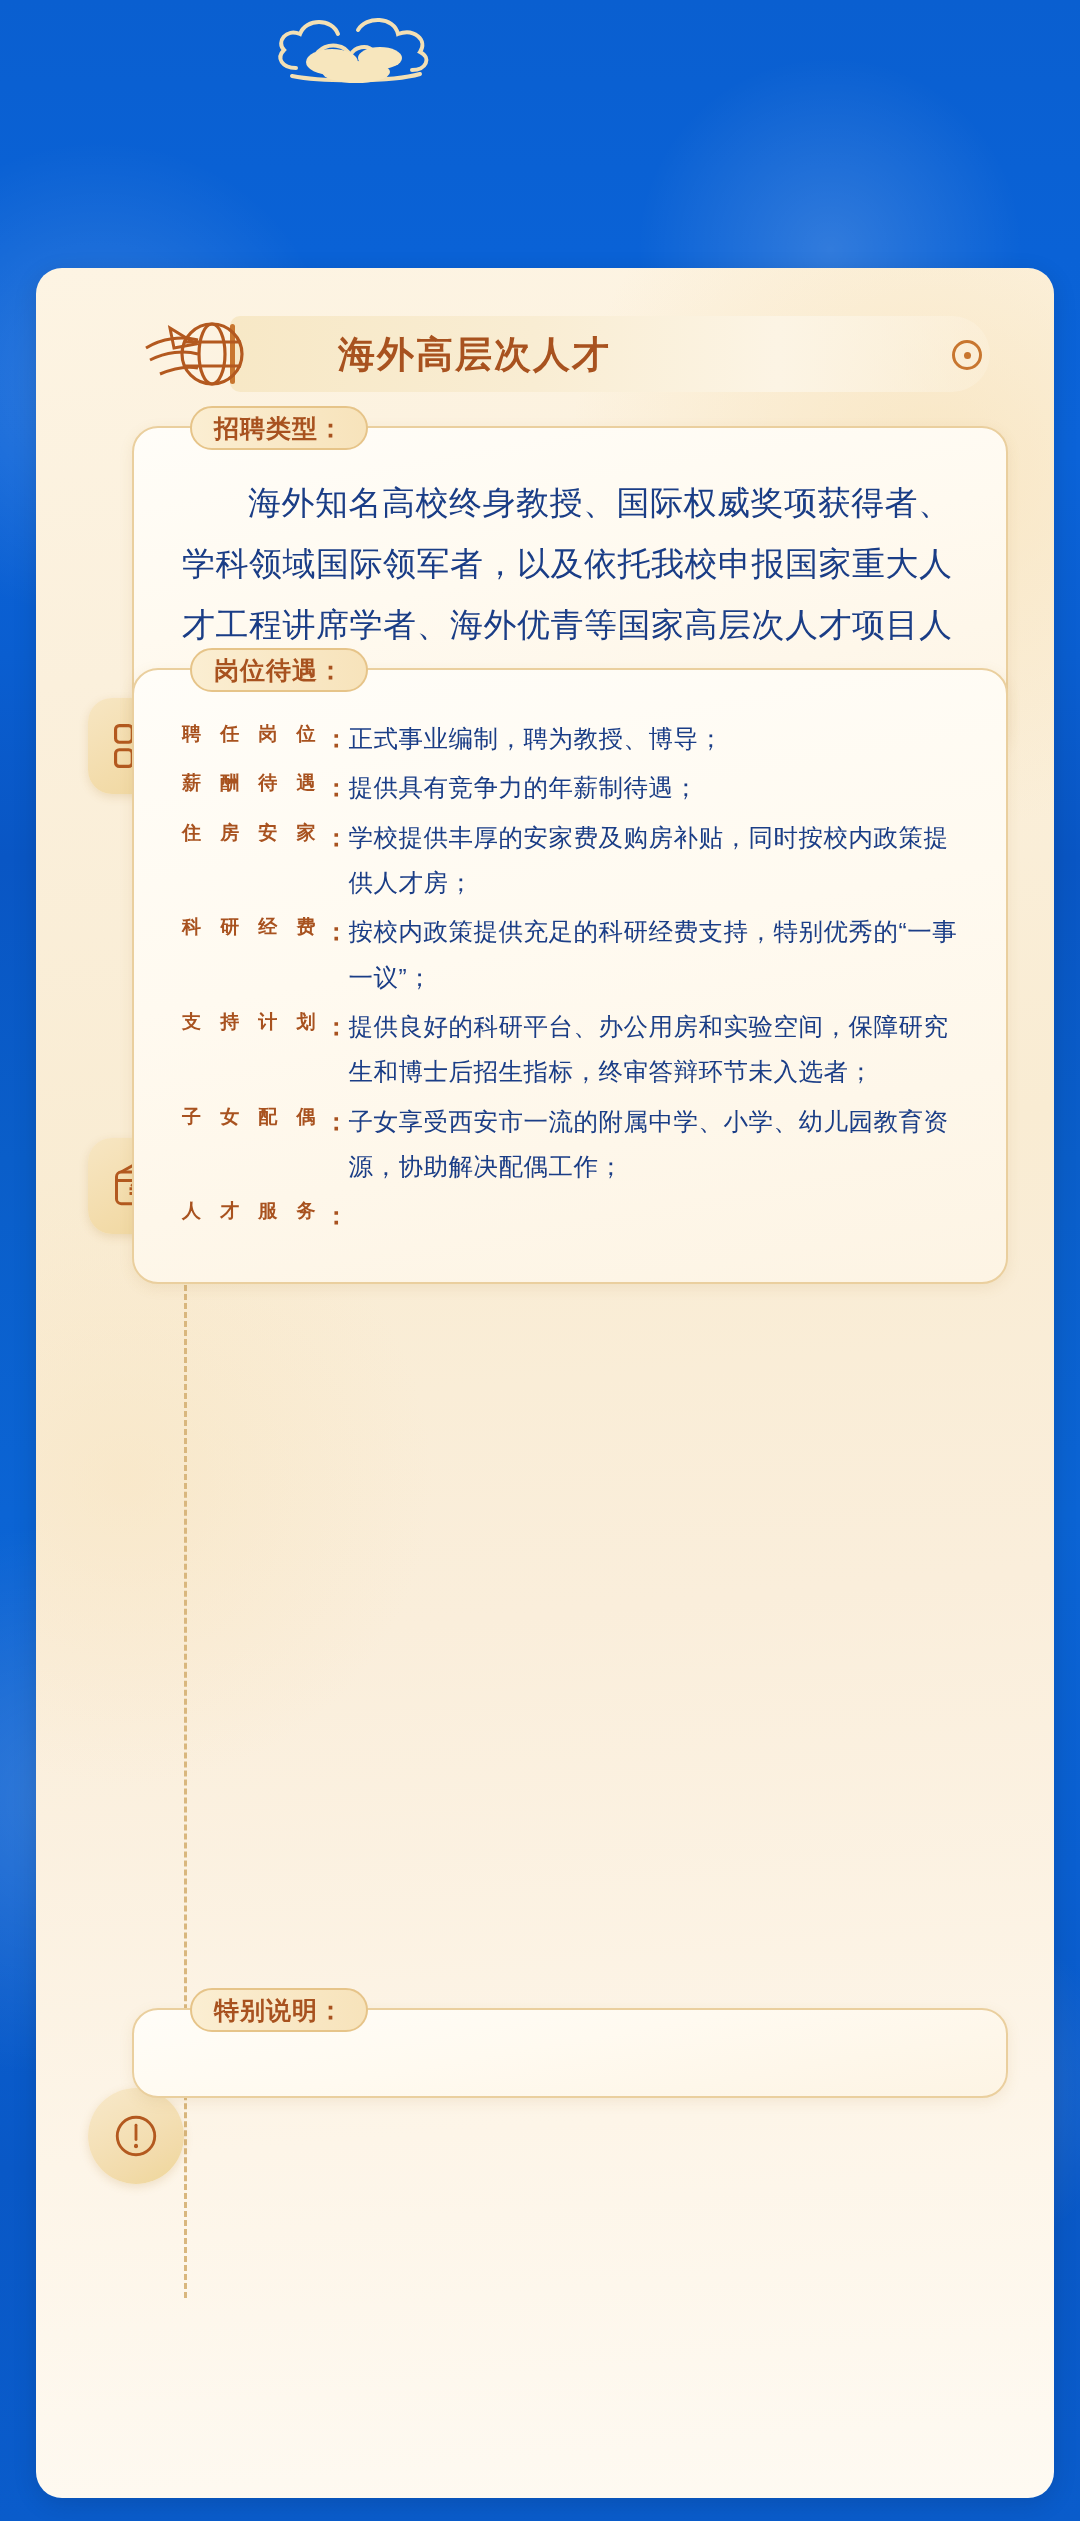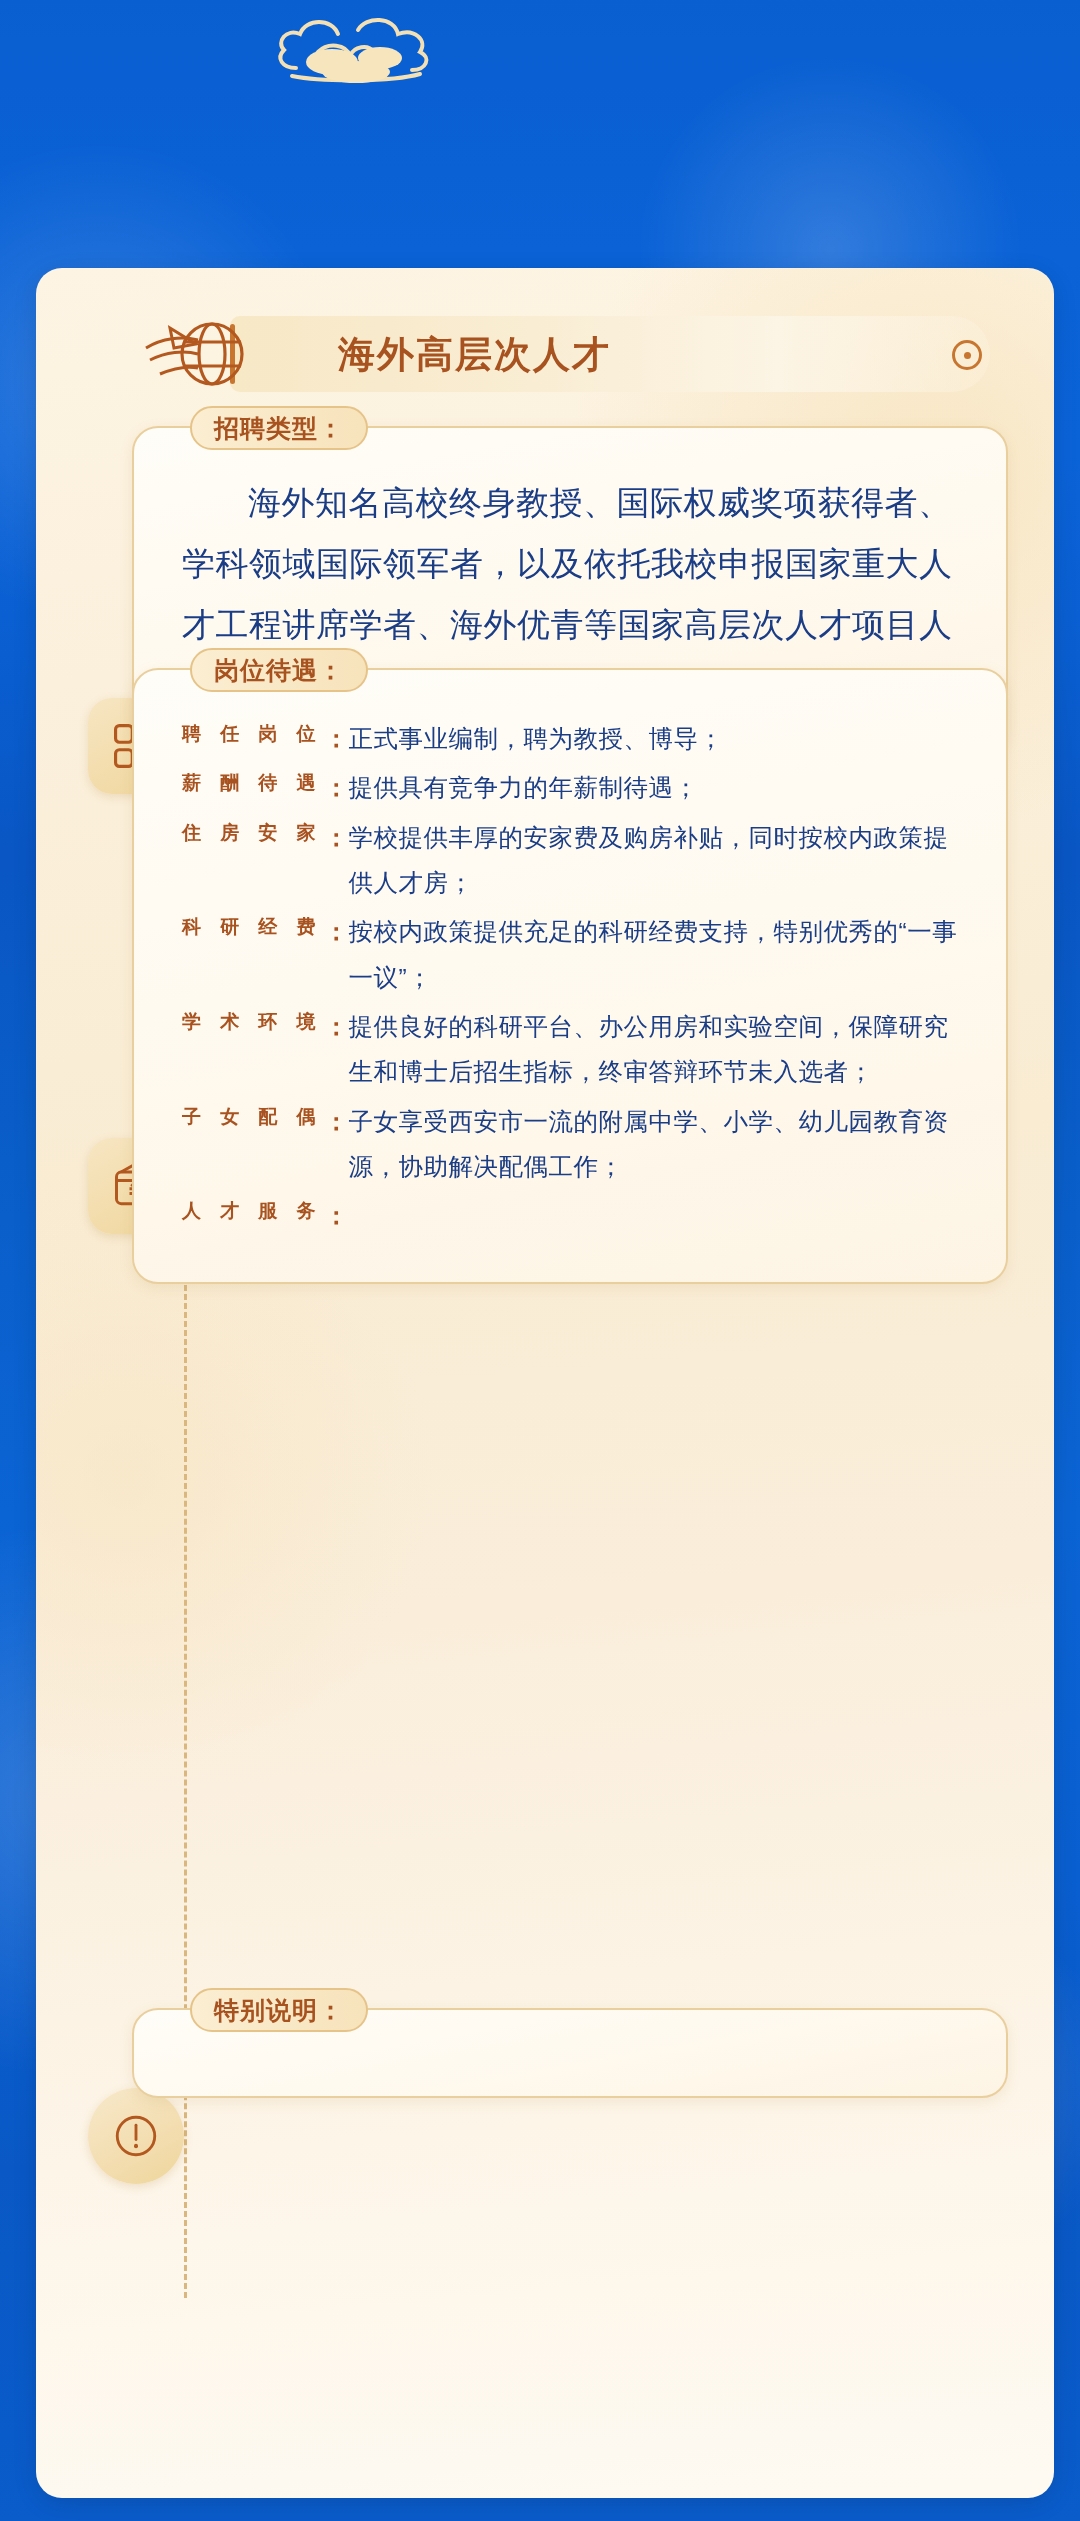--- a/index.html
+++ b/index.html
@@ -359,21 +359,21 @@
           <div class="def-term">住房安家</div>
           <div class="def-sep">：</div>
           <div class="def-desc">学校提供丰厚的安家费及购房补贴，同时按校内政策提供人才房；</div>
         </div>
         <div class="def-row">
           <div class="def-term">科研经费</div>
           <div class="def-sep">：</div>
           <div class="def-desc">按校内政策提供充足的科研经费支持，特别优秀的“一事一议”；</div>
         </div>
         <div class="def-row">
-          <div class="def-term">学术环境</div>
+          <div class="def-term">支持计划</div>
           <div class="def-sep">：</div>
           <div class="def-desc">提供良好的科研平台、办公用房和实验空间，保障研究生和博士后招生指标，终审答辩环节未入选者；</div>
         </div>
         <div class="def-row">
           <div class="def-term">子女配偶</div>
           <div class="def-sep">：</div>
           <div class="def-desc">子女享受西安市一流的附属中学、小学、幼儿园教育资源，协助解决配偶工作；</div>
         </div>
         <div class="def-row">
           <div class="def-term">人才服务</div>

